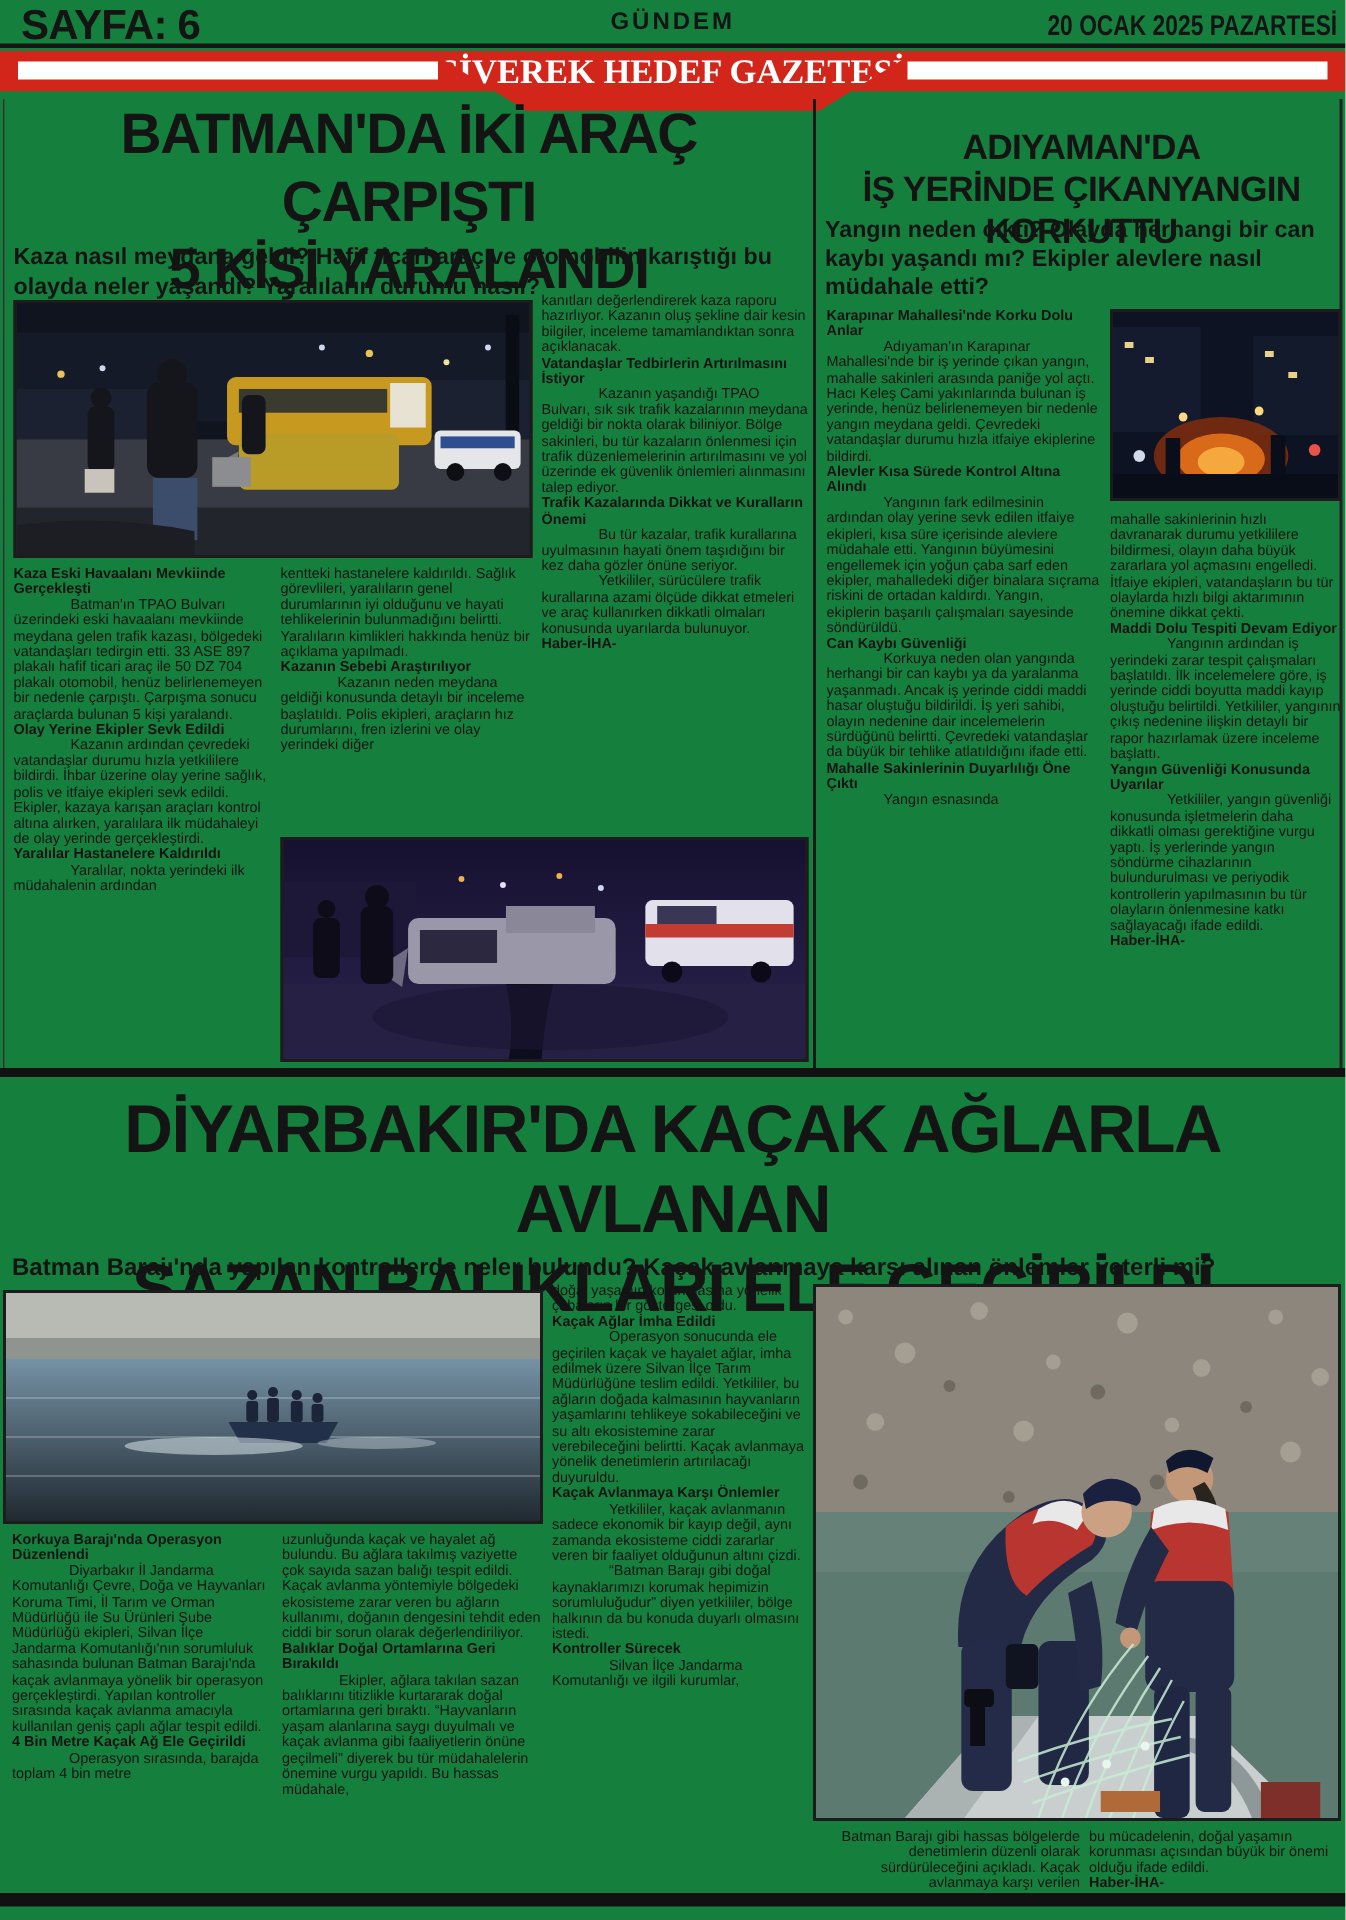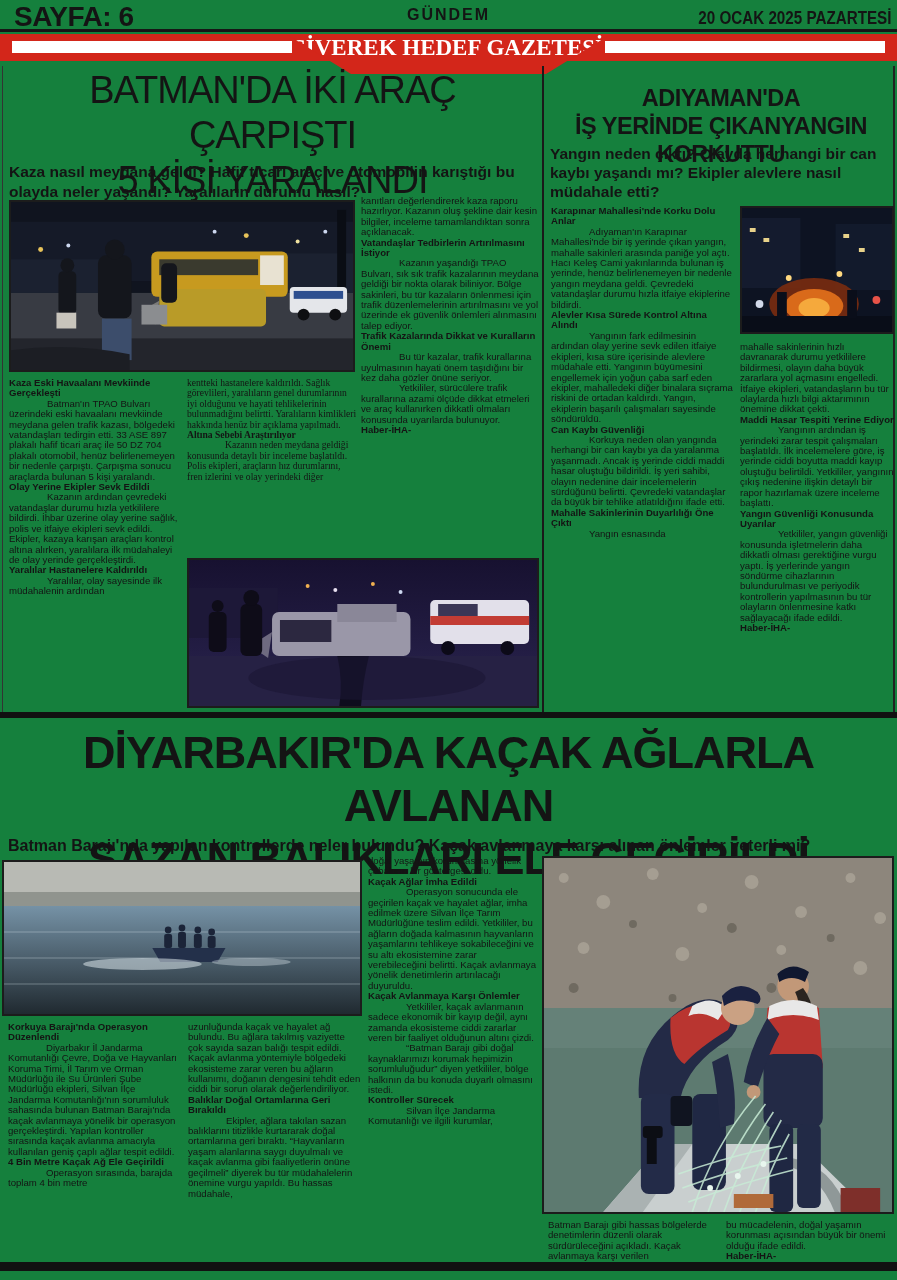--- a/index.html
+++ b/index.html
@@ -23,24 +23,24 @@
   
   .bodycol{position:absolute;font-size:9.6px;line-height:10.4px;overflow:hidden;}
   .bodycol .para{text-indent:38px;}
   .bodycol .para.cont{text-indent:0;}
   .bodycol .subhead{font-weight:700;}
   .photo{position:absolute;border:2px solid #1c1c1c;background:#222;}
   .photo svg{display:block;width:100%;height:100%;}
   
   .sec-top{position:absolute;left:2px;top:66px;width:893px;height:646px;border-left:1px solid #333;border-right:2px solid #222;}
   .art1{position:absolute;left:0;top:0;width:541px;height:646px;border-right:2px solid #1a1a1a;}
-  .a1-h{position:absolute;left:2px;top:2px;width:535px;text-align:center;font-size:38px;line-height:45px;font-weight:400;letter-spacing:-1px;}
+  .a1-h{position:absolute;left:2px;top:2px;width:535px;text-align:center;font-size:38px;line-height:45px;font-weight:700;letter-spacing:-1px;}
   .a1-lead{position:absolute;left:6px;top:96px;width:528px;font-size:15.5px;line-height:19.5px;font-weight:700;}
   .a1c1{left:6px;top:312px;width:172px;height:332px;}
-  .a1c2{left:184px;top:312px;width:170px;height:178px;font-family:Liberation Serif, serif;}
+  .a1c2{left:184px;top:312px;width:170px;height:178px;}
   .a1c3{left:358px;top:130px;width:178px;height:514px;}
   .photo1{left:6px;top:134px;width:346px;height:172px;}
   .photo2{left:184px;top:492px;width:352px;height:150px;}
   .art2{position:absolute;left:543px;top:14px;width:350px;height:646px;}
   .a2-h{position:absolute;left:0;top:4px;width:350px;text-align:center;font-size:23.5px;line-height:28px;font-weight:900;letter-spacing:-.5px;}
   .a2-lead{position:absolute;left:4px;top:64px;width:342px;font-size:15.5px;line-height:19px;font-weight:700;}
   .a2c1{left:5px;top:126px;width:183px;height:518px;}
   .photo3{left:194px;top:126px;width:154px;height:128px;}
   .a2c2{left:194px;top:262px;width:154px;height:382px;}
   
@@ -48,21 +48,21 @@
   .botbar{position:absolute;left:0;top:1262px;width:897px;height:9px;background:#111;}
   
   .art3{position:absolute;left:0;top:718px;width:897px;height:544px;}
   .a3-h{position:absolute;left:0;top:8px;width:897px;text-align:center;font-size:45px;line-height:53px;font-weight:900;letter-spacing:-1px;}
   .a3-lead{position:absolute;left:8px;top:118px;width:884px;font-size:16px;line-height:19px;font-weight:700;}
   .photo4{left:2px;top:142px;width:360px;height:156px;}
   .a3c1{left:8px;top:304px;width:172px;height:240px;}
   .a3c2{left:188px;top:304px;width:174px;height:240px;}
   .a3c3{left:368px;top:138px;width:170px;height:410px;}
   .photo5{left:542px;top:138px;width:352px;height:358px;}
-  .a3c4{left:548px;top:502px;width:172px;height:56px;}
+  .a3c4{left:548px;top:502px;width:172px;height:56px;text-align:right;}
   .a3c5{left:726px;top:502px;width:167px;height:56px;}
 </style>
 </head>
 <body>
 
 <div class="page">
 
   <div class="hdr-label">SAYFA: 6</div>
   <div class="hdr-section">GÜNDEM</div>
   <div class="hdr-date">20 OCAK 2025 PAZARTESİ</div>
@@ -123,25 +123,25 @@
           <path d="M0 150 q60 -8 120 4 l0 16 -120 0 z" fill="#1c1e24"></path>
         </svg>
       </div>
 
       <div class="bodycol a1c1">
           <div class="subhead">Kaza Eski Havaalanı Mevkiinde Gerçekleşti</div>
           <div class="para">Batman'ın TPAO Bulvarı üzerindeki eski havaalanı mevkiinde meydana gelen trafik kazası, bölgedeki vatandaşları tedirgin etti. 33 ASE 897 plakalı hafif ticari araç ile 50 DZ 704 plakalı otomobil, henüz belirlenemeyen bir nedenle çarpıştı. Çarpışma sonucu araçlarda bulunan 5 kişi yaralandı.</div>
           <div class="subhead">Olay Yerine Ekipler Sevk Edildi</div>
           <div class="para">Kazanın ardından çevredeki vatandaşlar durumu hızla yetkililere bildirdi. İhbar üzerine olay yerine sağlık, polis ve itfaiye ekipleri sevk edildi. Ekipler, kazaya karışan araçları kontrol altına alırken, yaralılara ilk müdahaleyi de olay yerinde gerçekleştirdi.</div>
           <div class="subhead">Yaralılar Hastanelere Kaldırıldı</div>
-          <div class="para">Yaralılar, olay sayesinde ilk müdahalenin ardından</div>
+          <div class="para">Yaralılar, nokta yerindeki ilk müdahalenin ardından</div>
         </div>
       <div class="bodycol a1c2">
           <div class="para cont">kentteki hastanelere kaldırıldı. Sağlık görevlileri, yaralıların genel durumlarının iyi olduğunu ve hayati tehlikelerinin bulunmadığını belirtti. Yaralıların kimlikleri hakkında henüz bir açıklama yapılmadı.</div>
-          <div class="subhead">Altına Sebebi Araştırılıyor</div>
+          <div class="subhead">Kazanın Sebebi Araştırılıyor</div>
           <div class="para">Kazanın neden meydana geldiği konusunda detaylı bir inceleme başlatıldı. Polis ekipleri, araçların hız durumlarını, fren izlerini ve olay yerindeki diğer</div>
         </div>
       <div class="bodycol a1c3">
           <div class="para cont">kanıtları değerlendirerek kaza raporu hazırlıyor. Kazanın oluş şekline dair kesin bilgiler, inceleme tamamlandıktan sonra açıklanacak.</div>
           <div class="subhead">Vatandaşlar Tedbirlerin Artırılmasını İstiyor</div>
           <div class="para">Kazanın yaşandığı TPAO Bulvarı, sık sık trafik kazalarının meydana geldiği bir nokta olarak biliniyor. Bölge sakinleri, bu tür kazaların önlenmesi için trafik düzenlemelerinin artırılmasını ve yol üzerinde ek güvenlik önlemleri alınmasını talep ediyor.</div>
           <div class="subhead">Trafik Kazalarında Dikkat ve Kuralların Önemi</div>
           <div class="para">Bu tür kazalar, trafik kurallarına uyulmasının hayati önem taşıdığını bir kez daha gözler önüne seriyor.</div>
           <div class="para">Yetkililer, sürücülere trafik kurallarına azami ölçüde dikkat etmeleri ve araç kullanırken dikkatli olmaları konusunda uyarılarda bulunuyor.</div>
           <div class="subhead">Haber-İHA-</div>
@@ -222,21 +222,21 @@
               <rect x="36" y="84" width="10" height="26"></rect>
               <rect x="108" y="82" width="10" height="28"></rect>
             </g>
           <circle cx="18" cy="96" r="4" fill="#e8f0ff" opacity=".9"></circle>
           <circle cx="138" cy="92" r="4" fill="#ff5b4d" opacity=".9"></circle>
         </svg>
       </div>
 
       <div class="bodycol a2c2">
           <div class="para cont">mahalle sakinlerinin hızlı davranarak durumu yetkililere bildirmesi, olayın daha büyük zararlara yol açmasını engelledi. İtfaiye ekipleri, vatandaşların bu tür olaylarda hızlı bilgi aktarımının önemine dikkat çekti.</div>
-          <div class="subhead">Maddi Hasar Tespiti Yerine Ediyor</div>
+          <div class="subhead">Maddi Dolu Tespiti Devam Ediyor</div>
           <div class="para">Yangının ardından iş yerindeki zarar tespit çalışmaları başlatıldı. İlk incelemelere göre, iş yerinde ciddi boyutta maddi kayıp oluştuğu belirtildi. Yetkililer, yangının çıkış nedenine ilişkin detaylı bir rapor hazırlamak üzere inceleme başlattı.</div>
           <div class="subhead">Yangın Güvenliği Konusunda Uyarılar</div>
           <div class="para">Yetkililer, yangın güvenliği konusunda işletmelerin daha dikkatli olması gerektiğine vurgu yaptı. İş yerlerinde yangın söndürme cihazlarının bulundurulması ve periyodik kontrollerin yapılmasının bu tür olayların önlenmesine katkı sağlayacağı ifade edildi.</div>
           <div class="subhead">Haber-İHA-</div>
         </div>
     </div>
   </div>
 
   <div class="sep"></div>
 

